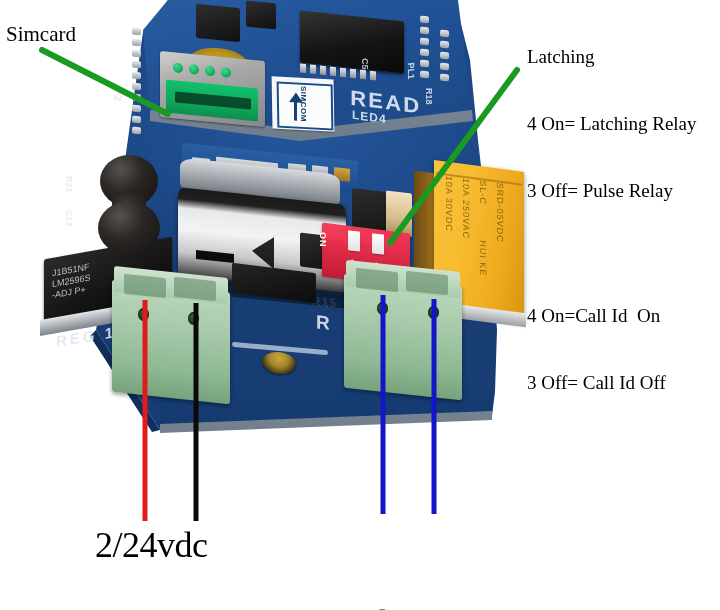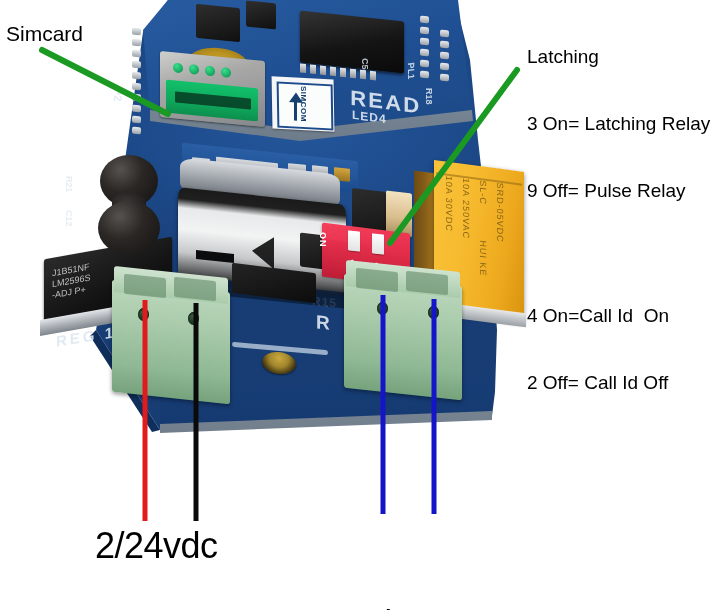--- a/index.html
+++ b/index.html
@@ -2,21 +2,21 @@
 <html><head>
 <meta charset="utf-8">
 <title>GSM Relay Board Annotated Diagram</title>
 <style>
   html,body{margin:0;padding:0;background:#ffffff;}
   body{width:720px;height:610px;overflow:hidden;
        font-family:"Liberation Sans","DejaVu Sans",sans-serif;}
   #stage{position:relative;width:720px;height:610px;background:#fff;overflow:hidden;}
 
   
-  .anno{position:absolute;color:#000;white-space:pre;line-height:1.16;}
+  .anno{position:absolute;color:#000;white-space:pre;line-height:1.16;font-family:Liberation Serif, serif;}
   #simcard-label{left:6px;top:22px;font-size:21px;}
   #dipswitch-block{left:527px;top:2px;font-size:19px;}
   #dipswitch-block div{margin:0;padding:0;height:23px;}
   #dipswitch-block .gap{height:14px;}
   #power-label{left:95px;top:525px;font-size:36px;letter-spacing:-0.5px;}
   #relay-label{left:341px;top:518px;font-size:34px;line-height:1.22;}
 
   
   #overlay{position:absolute;left:0;top:0;width:720px;height:610px;pointer-events:none;}
 
@@ -460,25 +460,25 @@
     <line x1="196" y1="303" x2="196" y2="521" stroke="#0a0a0a" stroke-width="5"></line>
 
     <line x1="383" y1="295" x2="383" y2="514" stroke="#1414c8" stroke-width="5"></line>
     <line x1="434" y1="299" x2="434" y2="514" stroke="#1414c8" stroke-width="5"></line>
   </svg>
 
   <div class="anno" id="simcard-label">Simcard</div>
 
   <div class="anno" id="dipswitch-block">
     <div>Latching</div>
-    <div>3 On= Latching Relay</div>
-    <div>9 Off= Pulse Relay</div>
+    <div>4 On= Latching Relay</div>
+    <div>3 Off= Pulse Relay</div>
     <div class="gap"></div>
     <div>4 On=Call Id  On</div>
-    <div>2 Off= Call Id Off</div>
+    <div>3 Off= Call Id Off</div>
   </div>
 
   <div class="anno" id="power-label">2/24vdc</div>
 
   <div class="anno" id="relay-label">
     <div>Relay out</div>
     
   </div>
 
 </div>

